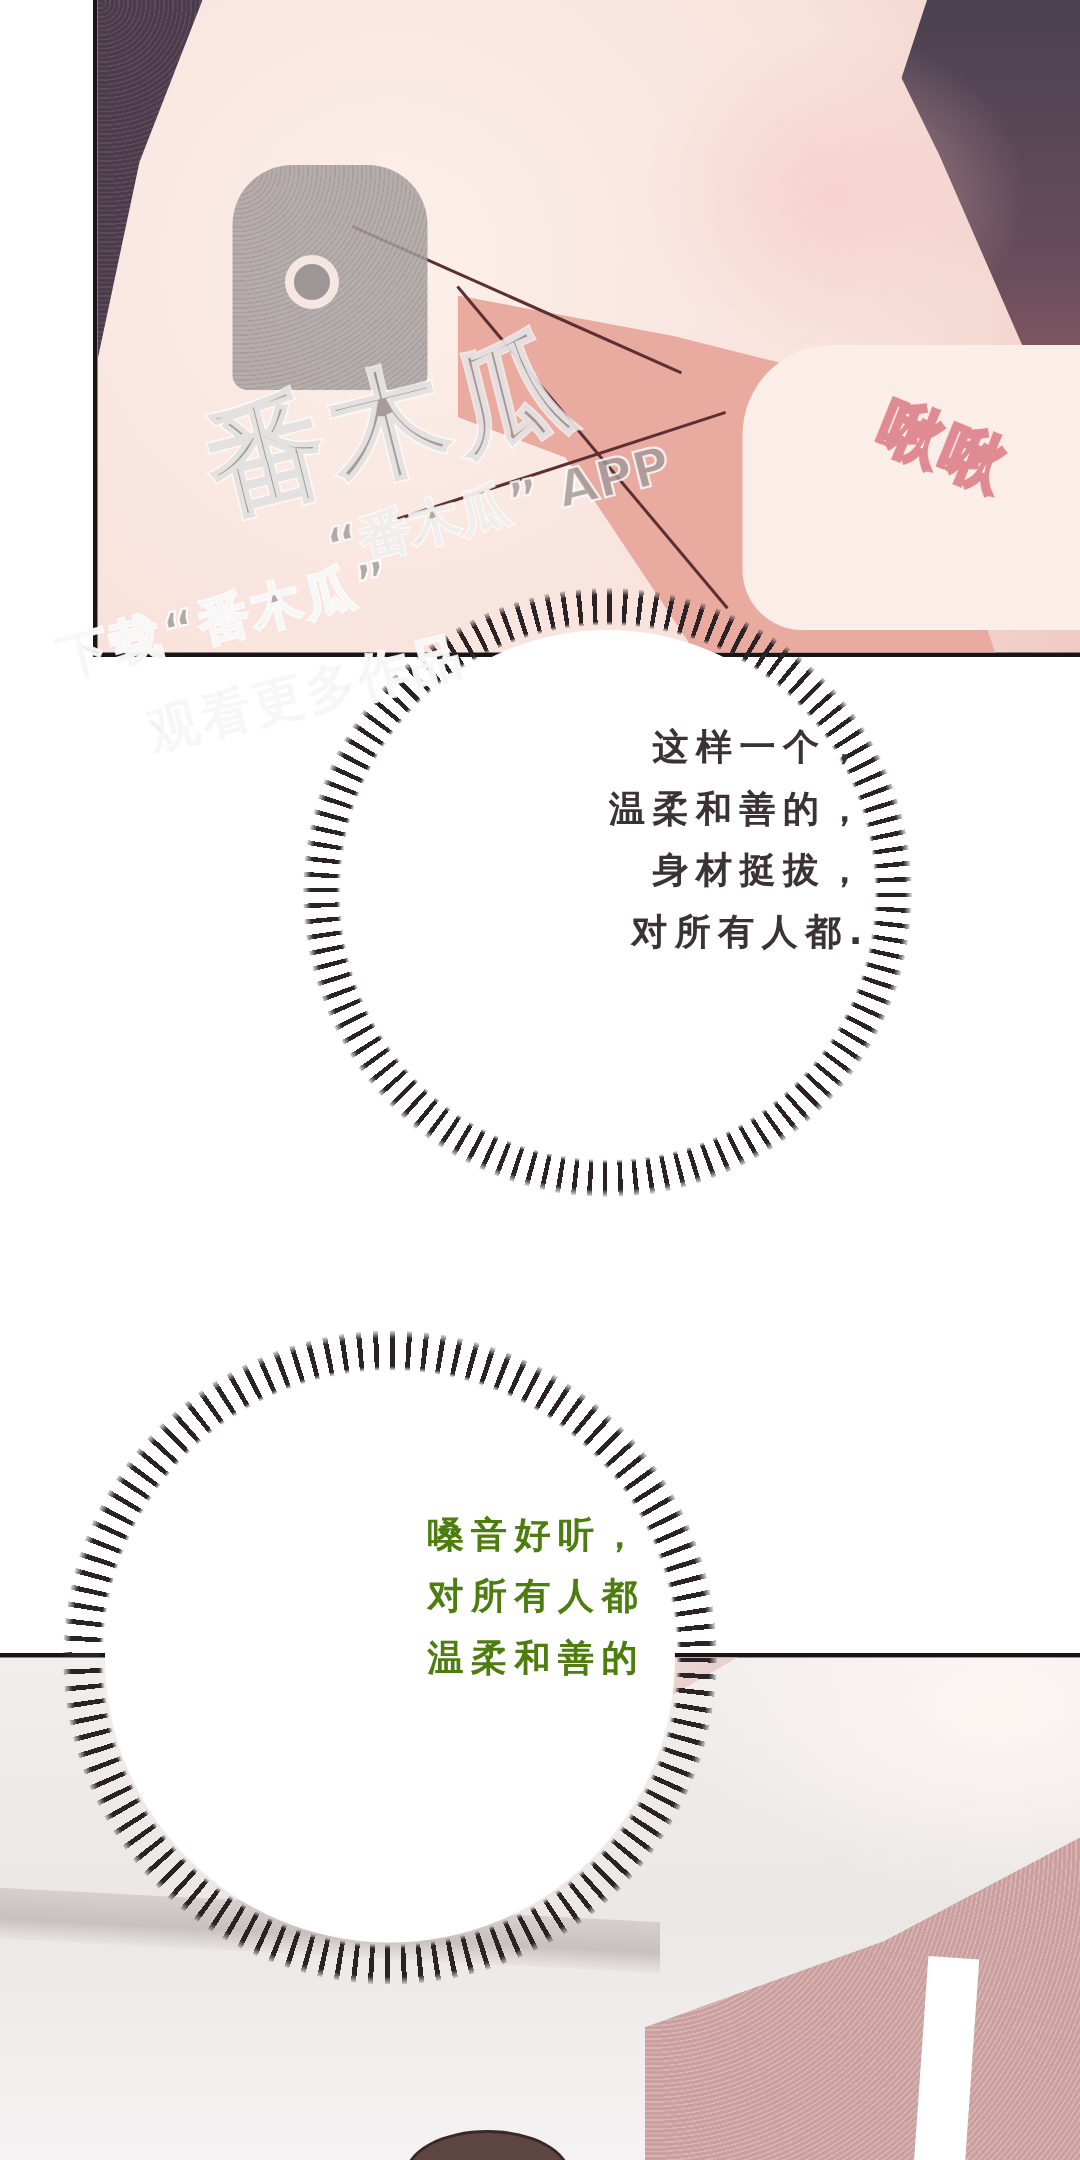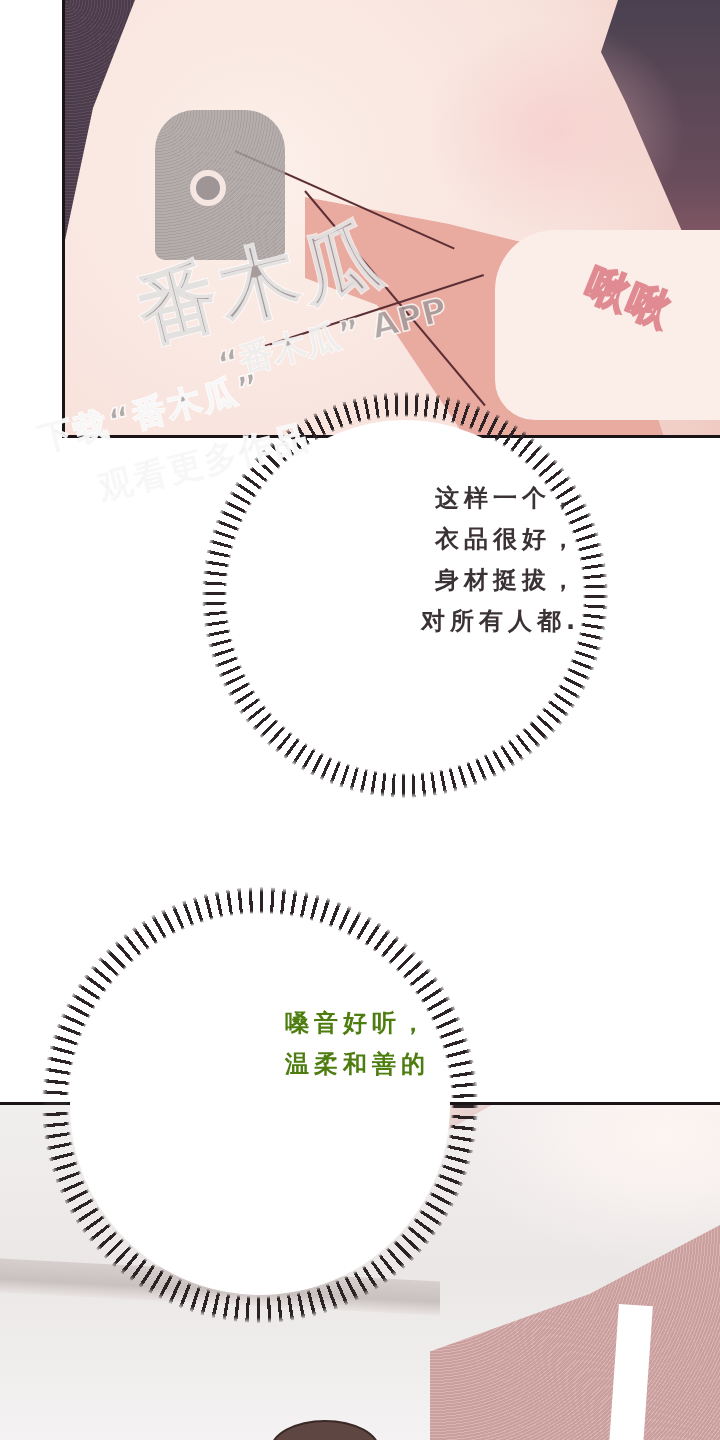--- a/index.html
+++ b/index.html
@@ -155,33 +155,34 @@
   <div class="wm-brand">番木瓜</div>
   <div class="wm-line1">“番木瓜” APP</div>
 </div>
 
 <div class="wm-line2">下载“番木瓜”</div>
 <div class="wm-line3">观看更多作品</div>
 
 <div class="bubble b1">
   <div class="bubble-text" style="top:58px;">
     <div>这样一个，</div>
-    <div>衣品很好，</div>
+    <div>温柔和善的，</div>
     <div>身材挺拔，</div>
     <div>对所有人都.</div>
   </div>
 </div>
 
 <div class="panel3">
   <div class="wall-light"></div>
   <div class="ceiling-molding"></div>
   <div class="molding-diag"></div>
   <div class="curtain"></div>
   <div class="window-gap"></div>
   <div class="hair"></div>
 </div>
 
 <div class="bubble b2">
   <div class="bubble-text" style="top:88px; padding-right:20px;">
     <div>嗓音好听，</div>
+    <div>对所有人都</div>
     <div>温柔和善的</div>
   </div>
 </div>
 
 </body></html>

